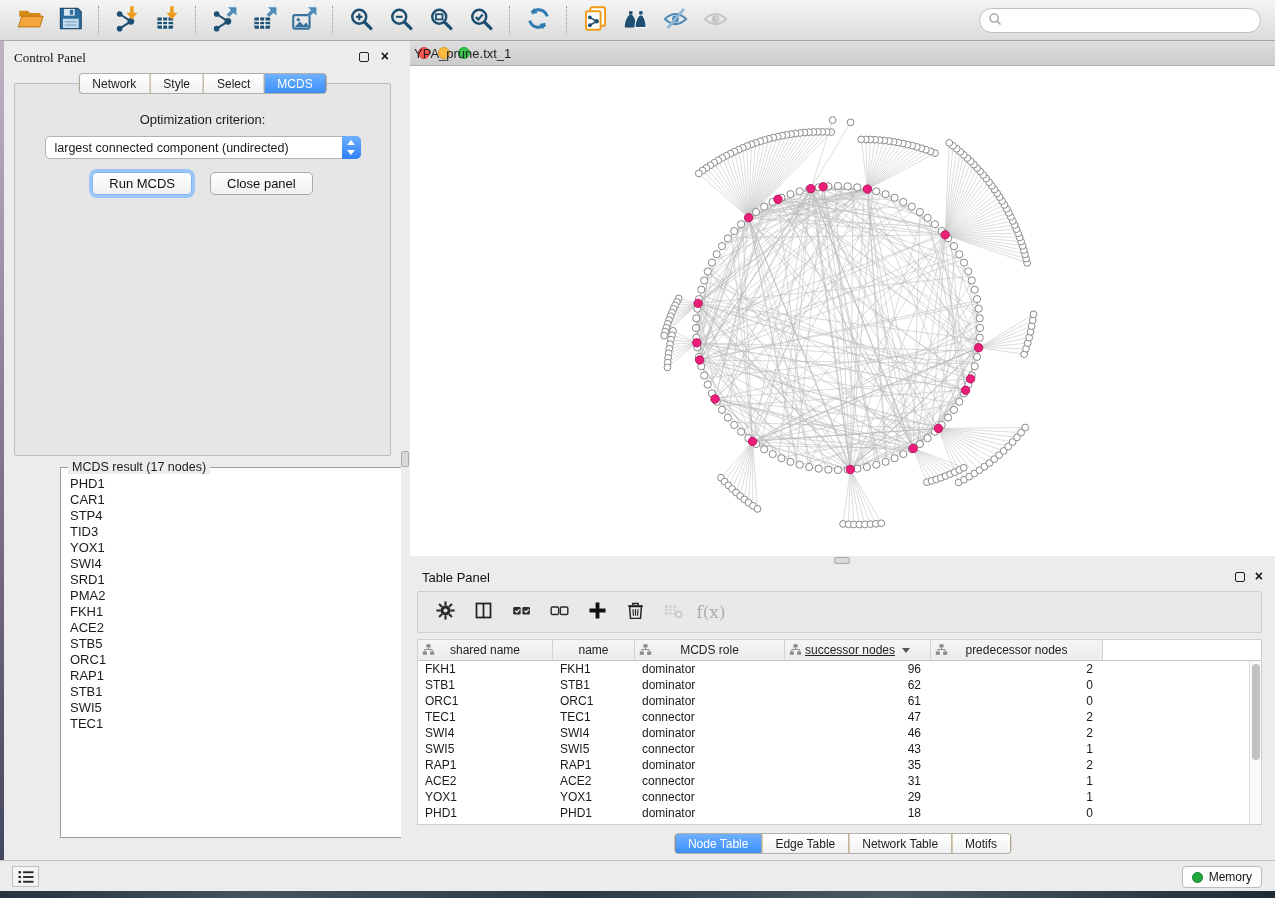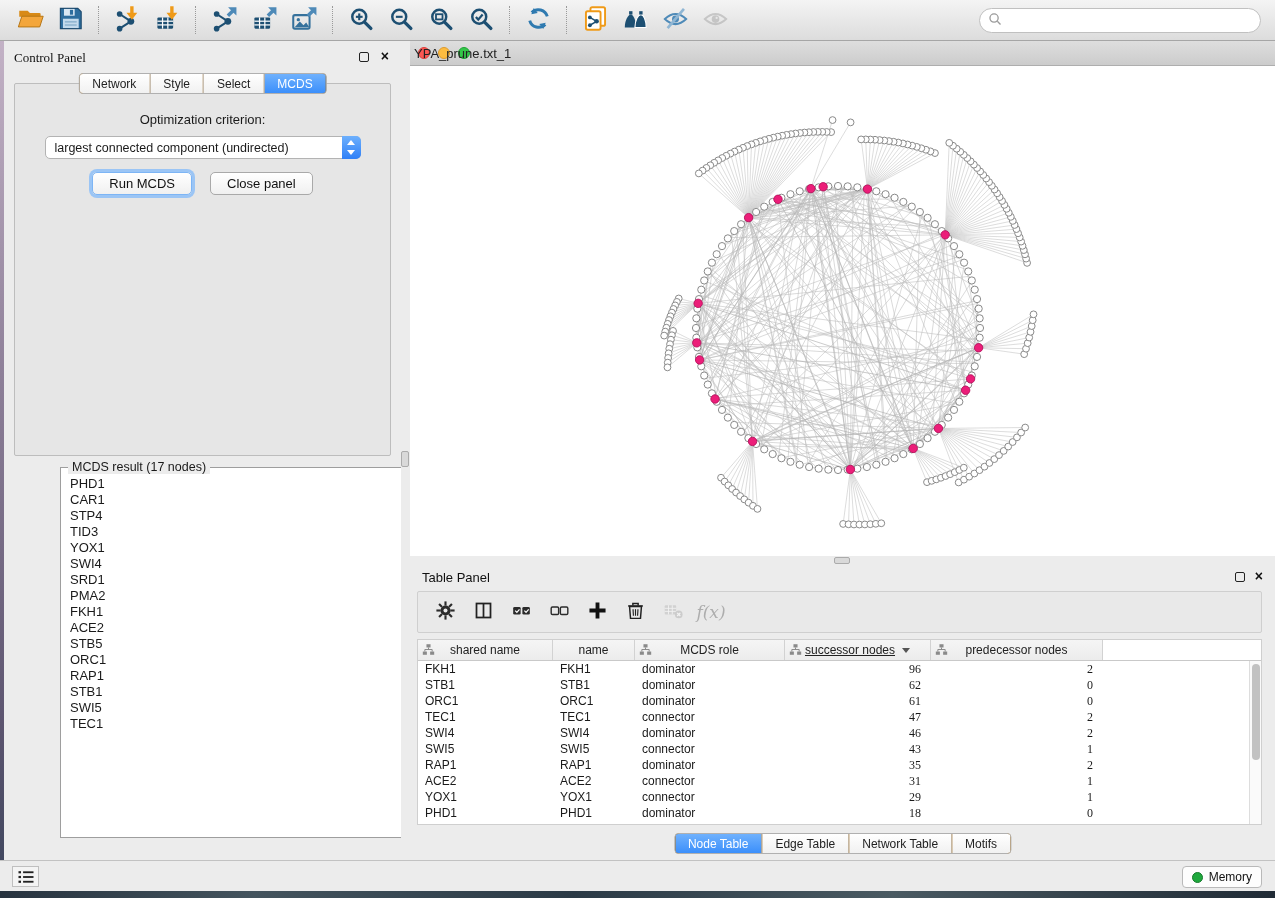--- a/index.html
+++ b/index.html
@@ -77,32 +77,32 @@
   #net-title { position:absolute; left:4px; right:0; text-align:left; font-size:13px; color:#222; }
   #net-canvas { position:absolute; left:0; top:25px; width:865px; height:490px; background:#fff; }
 
   
   #table-panel { position:absolute; left:410px; top:566px; width:865px; height:294px; background:#ececec; }
   #tp-title { position:absolute; left:12px; top:4px; }
   #tp-float { right:30px; top:6px; } #tp-close { right:12px; top:5px; }
   #tp-toolbar { position:absolute; left:7px; top:25px; width:845px; height:42px;
     background:#e9e9e9; border:1px solid #cfcfcf; border-radius:2px; display:flex; align-items:center; padding-left:14px; }
   .tp-btn { width:26px; height:26px; margin-right:12px; display:flex; align-items:center; justify-content:center; }
-  .fx-label { font-family:"DejaVu Serif", serif; font-style:italic; font-size:17px; color:#adadad; }
+  .fx-label { font-family:"DejaVu Serif", serif; font-size:17px; color:#adadad; }
 
   #node-table { position:absolute; left:7px; top:73px; width:845px; height:186px; background:#fff; border:1px solid #cfcfcf; }
   #nt-header { display:flex; height:21px; background:linear-gradient(180deg,#f5f5f5,#ececec); border-bottom:1px solid #c9c9c9; }
   .nt-hcell { position:relative; display:flex; align-items:center; justify-content:center; font-size:12px; color:#222;
     border-right:1px solid #d2d2d2; height:100%; }
   .nt-hcell .h-icon { position:absolute; left:4px; top:3px; }
   .nt-hcell.filler { border-right:none; background:#fff; flex:1; }
   .sort-arrow { width:0; height:0; border-left:4px solid transparent; border-right:4px solid transparent; border-top:5px solid #555; margin-left:7px; }
   .nt-row { display:flex; height:16px; }
   .nt-cell { font-size:12px; line-height:16px; white-space:nowrap; overflow:hidden; }
-  .al { padding-left:7px; text-align:left; } .ar { padding-right:10px; text-align:right;font-family:Liberation Serif, serif; }
+  .al { padding-left:7px; text-align:left; } .ar { padding-right:10px; text-align:right; }
   #nt-scroll { position:absolute; top:21px; right:0; bottom:0; width:12px; background:#fafafa; border-left:1px solid #ddd; }
   #nt-thumb { position:absolute; top:3px; left:1.5px; width:8px; height:96px; background:#c2c2c2; border-radius:4px; }
 
   #tp-tabs { position:absolute; left:50%; transform:translateX(-50%); top:267px; }
 
   
   #status-bar { position:absolute; left:0; top:860px; width:1275px; height:31px; background:#ececec; border-top:1px solid #c2c2c2; }
   #list-btn { position:absolute; left:12px; top:5px; width:27px; height:21px; background:#f4f4f4; border:1px solid #bfbfbf; display:flex; align-items:center; justify-content:center; }
   #memory-btn { position:absolute; right:13px; top:5px; height:22px; background:#fdfdfd; border:1px solid #b9b9b9; border-radius:4px;
     display:flex; align-items:center; padding:0 9px; font-size:12px; color:#111; }

